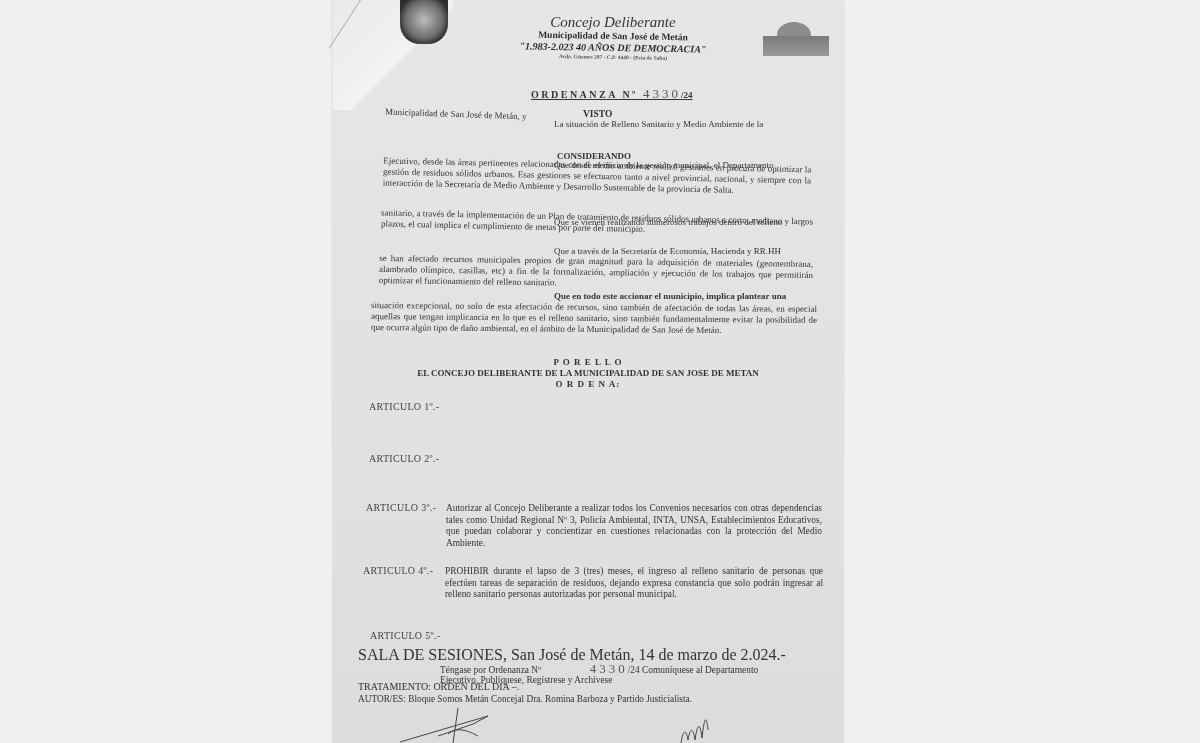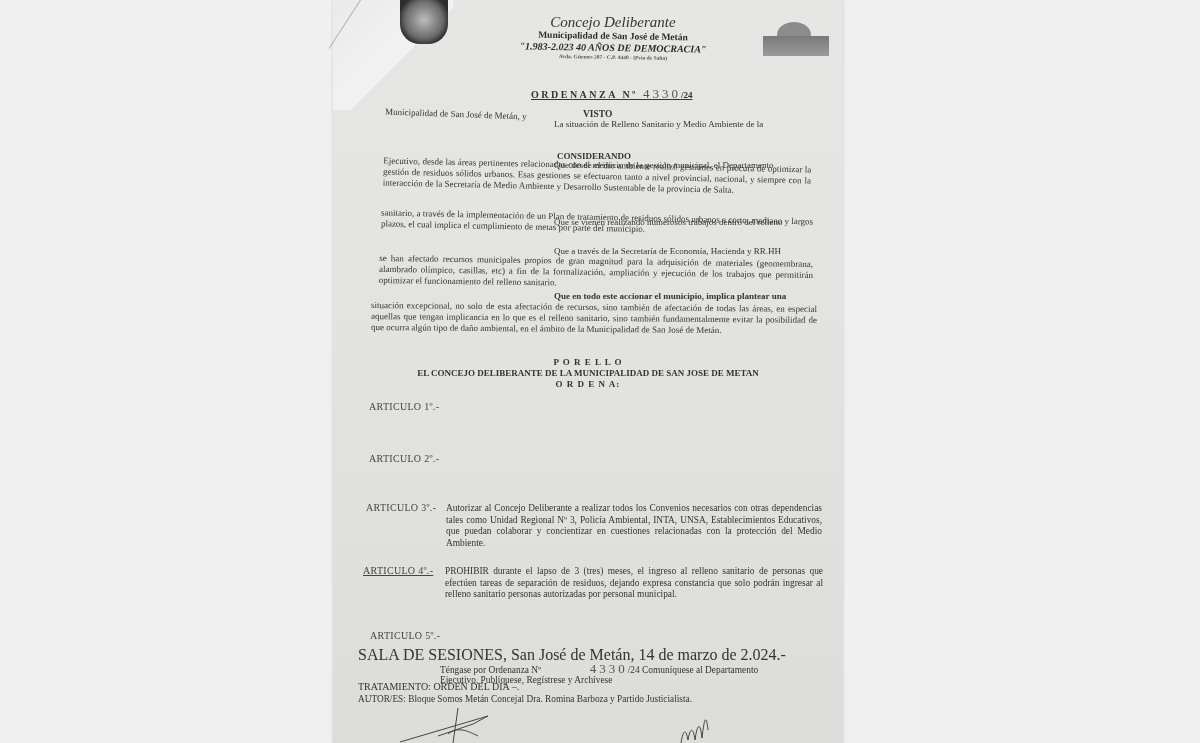--- a/index.html
+++ b/index.html
@@ -112,21 +112,21 @@
   <div class="txt bold center" style="left:30px;top:357px;width:450px;letter-spacing:1px;">P O R   E L L O</div>
   <div class="txt bold center" style="left:30px;top:379px;width:450px;letter-spacing:1px;">O R D E N A:</div>
 
   <div class="label-art" style="left:36px;top:401px;">ARTICULO 1º.-</div>
 
   <div class="label-art" style="left:36px;top:453px;">ARTICULO 2º.-</div>
 
   <div class="label-art" style="left:33px;top:502px;">ARTICULO 3º.-</div>
   <div class="art-body" style="left:113px;top:503px;width:376px;">Autorizar al Concejo Deliberante a realizar todos los Convenios necesarios con otras dependencias tales como Unidad Regional Nº 3, Policía Ambiental, INTA, UNSA, Establecimientos Educativos, que puedan colaborar y concientizar en cuestiones relacionadas con la protección del Medio Ambiente.</div>
 
-  <div class="label-art" style="left:30px;top:565px;text-decoration:underline;">ARTICULO 4º.-</div>
+  <div class="label-art" style="left:30px;top:565px;">ARTICULO 4º.-</div>
   <div class="art-body" style="left:112px;top:566px;width:378px;">PROHIBIR durante el lapso de 3 (tres) meses, el ingreso al relleno sanitario de personas que efectúen tareas de separación de residuos, dejando expresa constancia que solo podrán ingresar al relleno sanitario personas autorizadas por personal municipal.</div>
 
   <div class="label-art" style="left:25px;top:630px;margin-left:12px;">ARTICULO 5º.-</div>
   <div class="art-body" style="left:107px;top:627px;width:390px;text-align:left;margin-top:36px;">
     <span>Téngase por Ordenanza Nº</span>
     <span style="display:inline-block;width:44px;"></span>
     <span class="big-num">4330</span><span>/24</span>
     <span>Comuníquese al Departamento</span>
     <div style="margin-top:-2px;">Ejecutivo, Publíquese, Regístrese y Archívese</div>
   </div>

